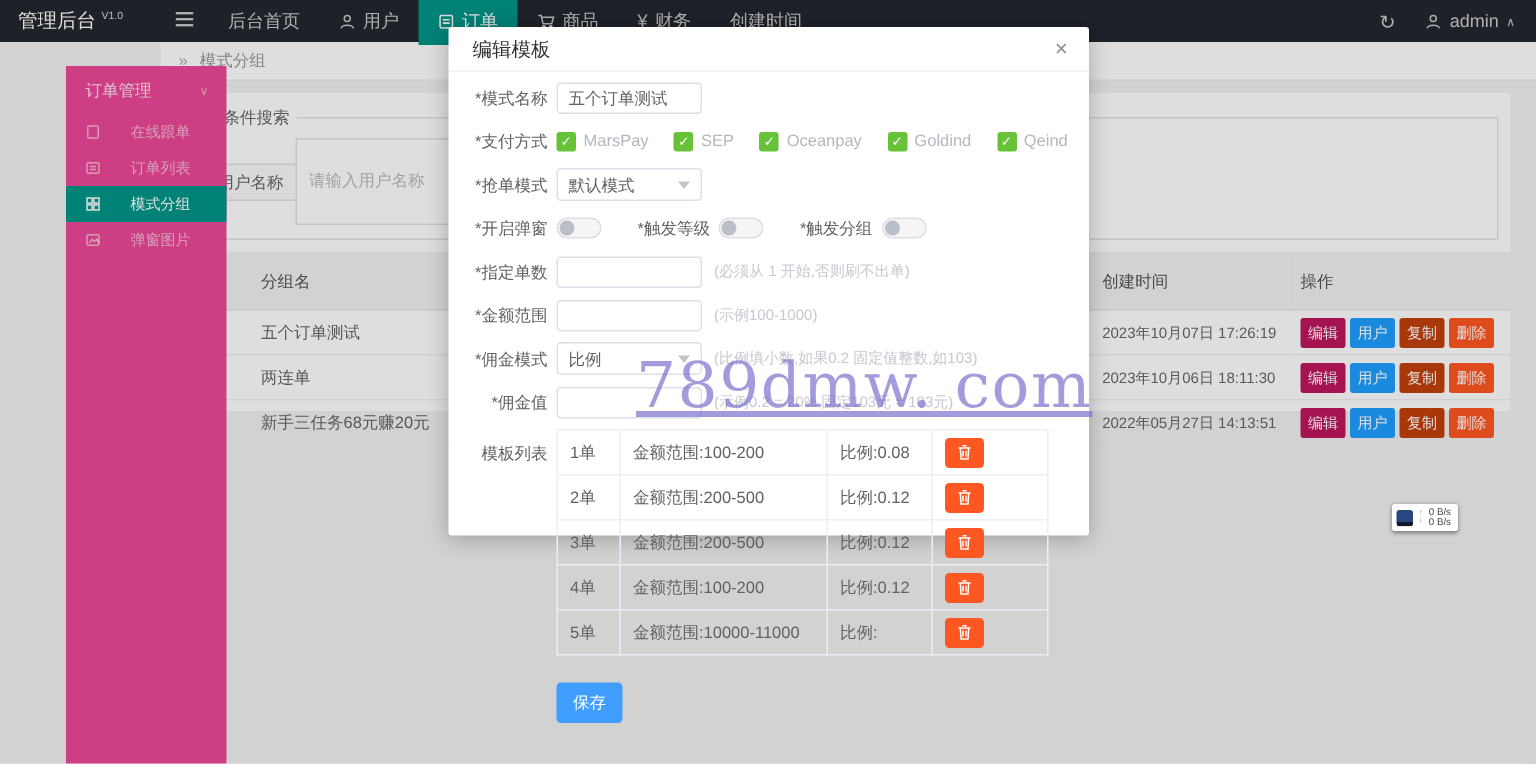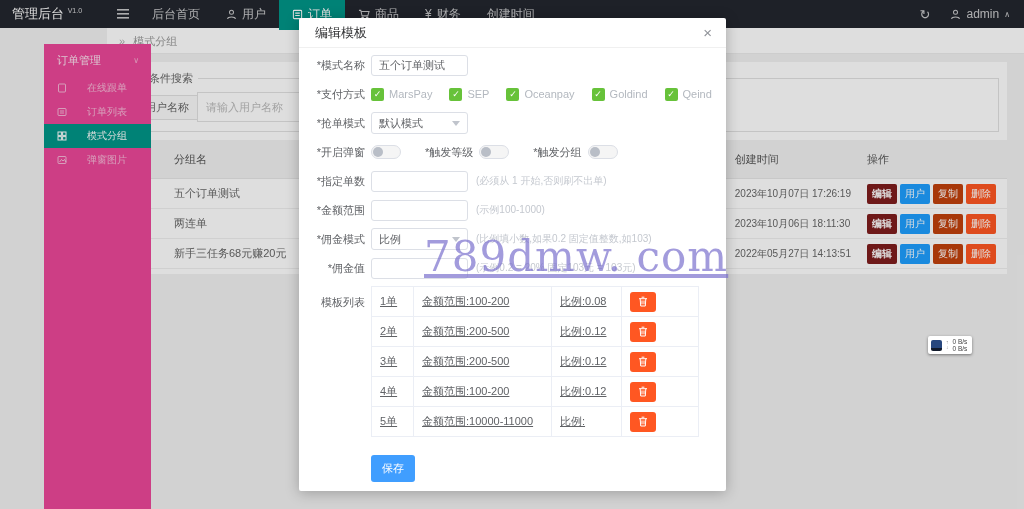--- a/index.html
+++ b/index.html
@@ -31,37 +31,37 @@
   .main { position:absolute; left:107px; top:28px; width:917px; height:481px; }
   .breadcrumb { height:26px; line-height:26px; background:#fff; border-bottom:1px solid #ececec;
                 font-size:11px; color:#999; padding-left:12px; }
   .breadcrumb .arrow { margin-right:5px; color:#aaa; }
   .card { position:absolute; left:10px; top:34px; width:890px; height:212px; background:#fff; }
   .search-fieldset { margin:9px 8px 0 8px; border:1px solid #e2e2e2; padding:6px 10px 9px 10px; }
   .search-fieldset legend { font-size:11px; color:#666; padding:0 5px; margin-left:8px; }
   .search-row { display:flex; align-items:center; }
   .search-label { border:1px solid #e2e2e2; border-right:none; background:#fafafa; font-size:11px;
                   color:#666; padding:4px 8px; white-space:nowrap; }
-  .search-input { border:1px solid #e2e2e2; font-size:11px; padding:8px 8px; width:150px; color:#333; outline:none; }
+  .search-input { border:1px solid #e2e2e2; font-size:11px; padding:22px 8px; width:150px; color:#333; outline:none; }
   .search-input::placeholder { color:#bbb; }
   .search-btn { margin-left:14px; border:1px solid #e2e2e2; background:#fff; font-size:11px; color:#555;
                 padding:4px 10px; display:flex; align-items:center; gap:5px; cursor:pointer; white-space:nowrap; }
   .bg-table { width:100%; border-collapse:collapse; font-size:11px; color:#666; margin-top:8px; }
   .bg-table th { background:#f2f2f2; font-weight:normal; text-align:left; padding:4px 8px;
                  border-bottom:1px solid #e6e6e6; color:#555; height:18px; }
   .bg-table td { padding:0 8px; height:30px; border-bottom:1px solid #efefef; white-space:nowrap; }
   .bg-table td.date { font-size:10px; }
   .act-btn { display:inline-block; padding:3px 5px; border-radius:2px; color:#fff; font-size:10px;
              margin-right:3px; cursor:pointer; white-space:nowrap; }
-  .act-green { background:#7f1d1d;font-weight:bold; } .act-blue { background:#1e9fff; }
+  .act-green { background:#be185d; } .act-blue { background:#1e9fff; }
   .act-yellow { background:#c2410c; } .act-red { background:#ff5722; }
 
   
   .backdrop { position:absolute; inset:0; background:rgba(0,0,0,.13); z-index:10; }
-  .modal { position:absolute; left:299px; top:18px; width:427px; height:473px; background:#fff;
+  .modal { position:absolute; left:299px; top:18px; width:427px; height:339px; background:#fff;
            border-radius:2px; box-shadow:0 2px 14px rgba(0,0,0,.25); z-index:20; }
   .modal-header { height:30px; display:flex; align-items:center; justify-content:space-between;
                   padding:0 14px 0 16px; border-bottom:1px solid #f0f0f0; }
   .modal-title { font-size:13px; color:#303133; }
   .modal-close { font-size:15px; color:#909399; cursor:pointer; line-height:1; }
   .modal-body { padding-top:6px; }
   .form-row { display:flex; align-items:center; min-height:22px; margin-bottom:7px; }
   .form-label { width:66px; flex:none; text-align:right; font-size:11px; color:#606266; margin-right:6px; white-space:nowrap; }
   .ctl-input { width:97px; height:21px; border:1px solid #dcdfe6; border-radius:3px; padding:0 7px;
                font-size:11px; color:#606266; outline:none; }
@@ -75,21 +75,21 @@
   .cb-item { display:flex; align-items:center; cursor:pointer; }
   .cb-box { width:13px; height:13px; background:#67c23a; border-radius:2px; color:#fff; font-size:9px;
             display:flex; align-items:center; justify-content:center; }
   .cb-label { font-size:11px; color:#b3b8bf; margin-left:5px; }
   .switch { width:30px; height:14px; border-radius:8px; background:#f5f5f5; border:1px solid #dcdfe6;
             position:relative; cursor:pointer; flex:none; }
   .switch .knob { position:absolute; left:1px; top:1px; width:10px; height:10px; border-radius:50%; background:#b9bec7; }
   .inline-label { font-size:11px; color:#606266; margin:0 6px 0 24px; white-space:nowrap; }
   .tpl-row { display:flex; margin-bottom:8px; }
   .tpl-label { width:66px; flex:none; text-align:right; font-size:11px; color:#606266; margin-right:6px; padding-top:9px; }
-  .tpl-table { border-collapse:collapse; font-size:11px; color:#606266;text-decoration:underline; }
+  .tpl-table { border-collapse:collapse; font-size:11px; color:#606266; }
   .tpl-table td { border:1px solid #ebeef5; height:30px; padding:0 8px; white-space:nowrap; }
   .del-btn { width:26px; height:20px; background:#ff5722; border:none; border-radius:3px; cursor:pointer;
              display:flex; align-items:center; justify-content:center; }
   .save-btn { margin:10px 0 0 72px; background:#409eff; color:#fff; border:none; border-radius:3px;
               font-size:11px; padding:6px 11px; cursor:pointer; font-family:inherit; }
 
   
   .watermark { position:absolute; left:424px; top:232px; z-index:30; pointer-events:none;
                font-family:"DejaVu Serif",serif; font-size:42px; color:rgba(123,112,205,.7); letter-spacing:1px;text-decoration:underline; }
   .speed-widget { position:absolute; left:928px; top:336px; z-index:30; background:#fff; border-radius:2px;

